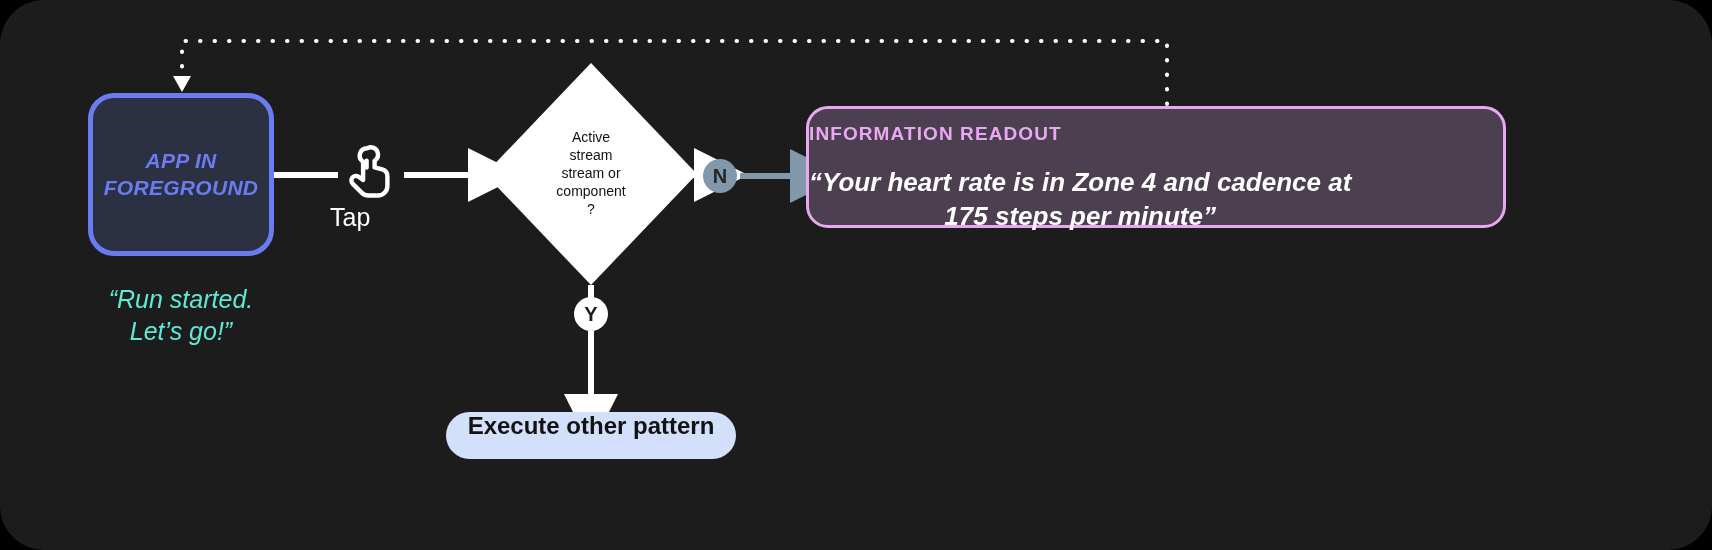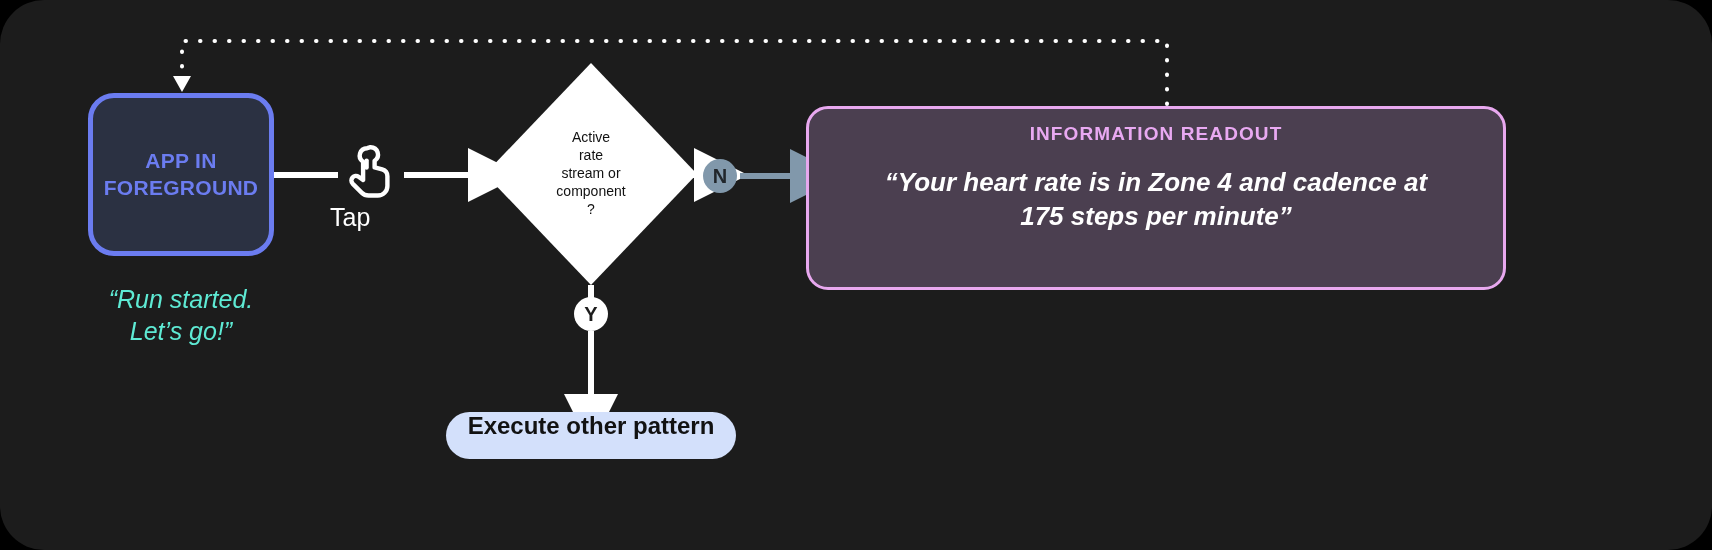--- a/index.html
+++ b/index.html
@@ -29,20 +29,21 @@
     position: absolute;
     left: 88px;  top: 93px;
     width: 186px; height: 163px;
     box-sizing: border-box;
     background: #2b3142;
     border: 5px solid #6b7cf0;
     border-radius: 26px;
     display: flex;
     align-items: center;
     justify-content: center;
+    font-style: italic;
   }
   #app-node .label {
     color: #6b7cf0;
     font-size: 21px;
     font-weight: bold;
     line-height: 1.25;
     text-align: center;
     letter-spacing: .3px;
   }
 
@@ -112,28 +113,28 @@
   #badge-y {
     left: 574px; top: 297px;
     background: #ffffff;
     color: #1c1c1c;
   }
 
   
   #readout {
     position: absolute;
     left: 806px; top: 106px;
-    width: 700px; height: 184px;
+    width: 700px; height: 122px;
     box-sizing: border-box;
     background: #4b3f50;
     border: 3px solid #e8a8ef;
     border-radius: 22px;
     display: flex;
     flex-direction: column;
-    align-items: center;
+    align-items: flex-start;
     justify-content: flex-start;
     padding-top: 14px;
   }
   #readout .ro-title {
     color: #e9a9f2;
     font-size: 19px;
     font-weight: bold;
     letter-spacing: 1.1px;
   }
   #readout .ro-body {
@@ -198,21 +199,21 @@
     <path d="M1167,104 L1167,41 L182,41 L182,76" fill="none" stroke="#ffffff" stroke-width="4" stroke-linecap="round" stroke-dasharray="0.5 14"></path>
     <path d="M173,76 L191,76 L182,92 Z" fill="#ffffff"></path>
   </svg>
 
   <div id="decision">
     <svg viewBox="0 0 212 222" width="212" height="222">
       <polygon points="106,0 212,111 106,222 0,111" fill="#ffffff"></polygon>
     </svg>
     <div class="dtext">
       <span>Active</span>
-      <span>rate</span>
+      <span>stream</span>
       <span>stream or</span>
       <span>component</span>
       <span>?</span>
     </div>
   </div>
 
   <div id="app-node">
     <div class="label">
       <span>APP IN</span><br>
       <span>FOREGROUND</span>

